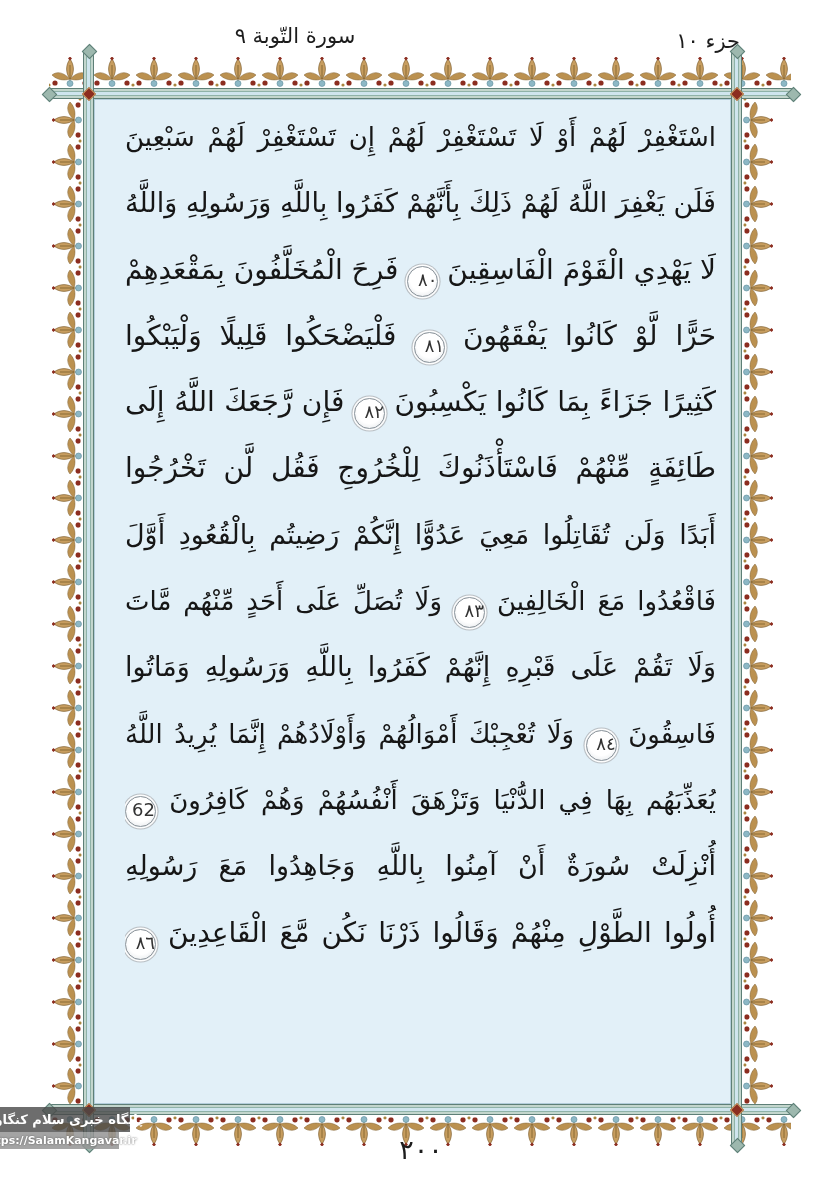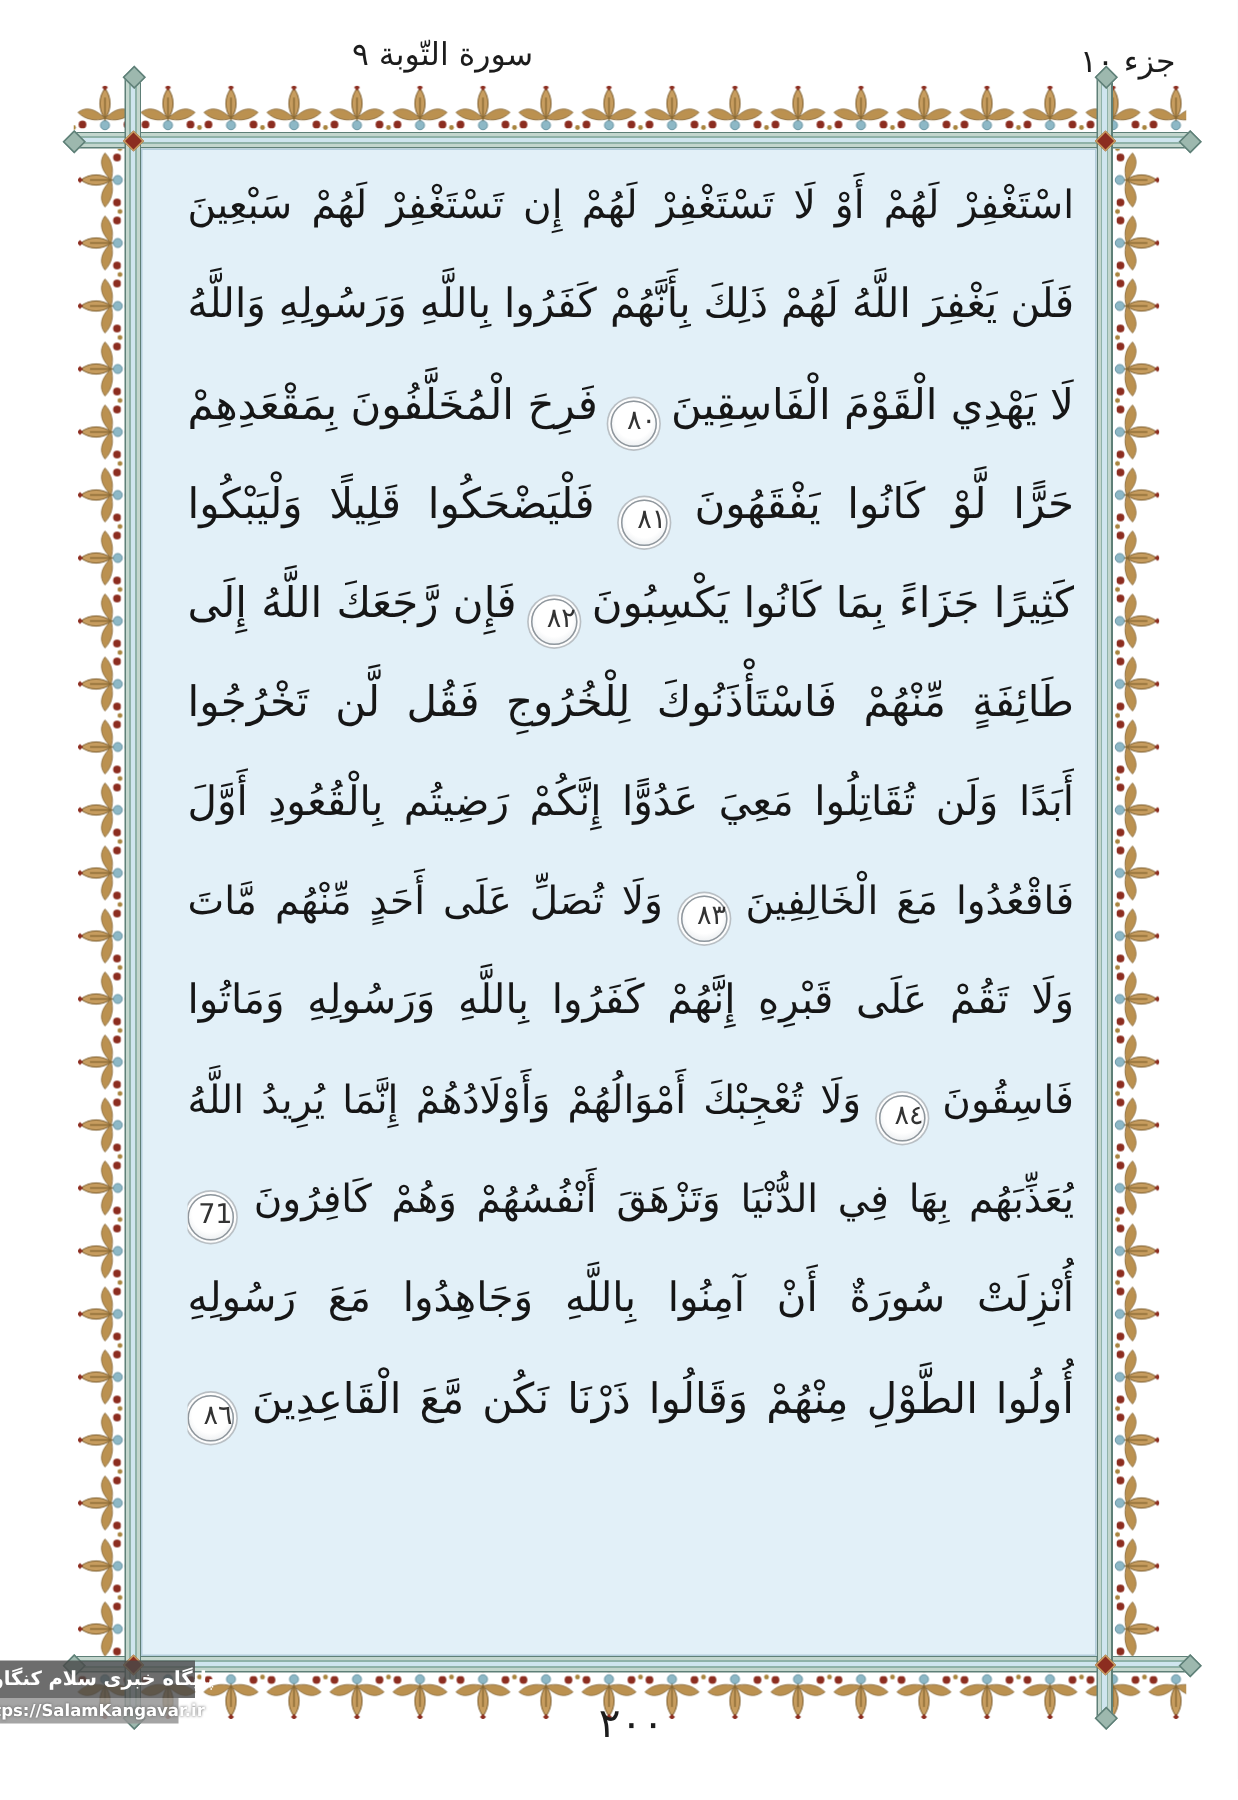--- a/index.html
+++ b/index.html
@@ -1,21 +1,21 @@
 <!DOCTYPE html>
 <html lang="ar"><head>
 <meta charset="utf-8">
 <style>
   html,body{margin:0;padding:0;background:#fff;}
   .page{position:relative;width:825px;height:1200px;background:#ffffff;overflow:hidden;
         font-family:"DejaVu Sans",sans-serif;text-decoration:underline;}
   
   .hdr{position:absolute;color:#1c1c1c;font-size:21px;white-space:nowrap;}
   .hdr-surah{top:24px;left:228px;width:134px;text-align:center;}
-  .hdr-juz{top:29px;left:676px;width:64px;text-align:left;margin-left:44px;}
+  .hdr-juz{top:29px;left:676px;width:64px;text-align:right;}
   
   .band-h{position:absolute;left:48px;width:745px;height:11px;
     background:linear-gradient(to bottom,#5e7f77 0 1px,#c3d6cd 1px 3px,#8fb2a8 3px 4px,
       #cfe5ee 4px 7px,#8fb2a8 7px 8px,#c3d6cd 8px 10px,#5e7f77 10px 11px);}
   .band-top{top:88px;} .band-bottom{top:1104px;}
   .band-v{position:absolute;top:50px;width:11px;height:1095px;
     background:linear-gradient(to right,#5e7f77 0 1px,#c3d6cd 1px 3px,#8fb2a8 3px 4px,
       #cfe5ee 4px 7px,#8fb2a8 7px 8px,#c3d6cd 8px 10px,#5e7f77 10px 11px);}
   .band-left{left:83px;} .band-right{left:731px;}
   .diamond{position:absolute;width:9px;height:9px;background:#9db8ae;border:1px solid #5e7f77;
@@ -122,21 +122,21 @@
       <div class="qline" style="font-size: 26px;"><span>اسْتَغْفِرْ لَهُمْ أَوْ لَا تَسْتَغْفِرْ لَهُمْ إِن تَسْتَغْفِرْ لَهُمْ سَبْعِينَ مَرَّةً</span></div>
       <div class="qline" style="font-size: 27px;"><span>فَلَن يَغْفِرَ اللَّهُ لَهُمْ ذَلِكَ بِأَنَّهُمْ كَفَرُوا بِاللَّهِ وَرَسُولِهِ وَاللَّهُ</span></div>
       <div class="qline"><span>لَا يَهْدِي الْقَوْمَ الْفَاسِقِينَ</span> <span class="ayah">٨٠</span> <span>فَرِحَ الْمُخَلَّفُونَ بِمَقْعَدِهِمْ</span></div>
       <div class="qline"><span>حَرًّا لَّوْ كَانُوا يَفْقَهُونَ</span> <span class="ayah">٨١</span> <span>فَلْيَضْحَكُوا قَلِيلًا وَلْيَبْكُوا</span></div>
       <div class="qline"><span>كَثِيرًا جَزَاءً بِمَا كَانُوا يَكْسِبُونَ</span> <span class="ayah">٨٢</span> <span>فَإِن رَّجَعَكَ اللَّهُ إِلَى</span></div>
       <div class="qline"><span>طَائِفَةٍ مِّنْهُمْ فَاسْتَأْذَنُوكَ لِلْخُرُوجِ فَقُل لَّن تَخْرُجُوا مَعِيَ</span></div>
       <div class="qline" style="font-size: 27px;"><span>أَبَدًا وَلَن تُقَاتِلُوا مَعِيَ عَدُوًّا إِنَّكُمْ رَضِيتُم بِالْقُعُودِ أَوَّلَ مَرَّةٍ</span></div>
       <div class="qline" style="font-size: 26px;"><span>فَاقْعُدُوا مَعَ الْخَالِفِينَ</span> <span class="ayah">٨٣</span> <span>وَلَا تُصَلِّ عَلَى أَحَدٍ مِّنْهُم مَّاتَ أَبَدًا</span></div>
       <div class="qline" style="font-size: 27px;"><span>وَلَا تَقُمْ عَلَى قَبْرِهِ إِنَّهُمْ كَفَرُوا بِاللَّهِ وَرَسُولِهِ وَمَاتُوا وَهُمْ</span></div>
       <div class="qline" style="font-size: 26px;"><span>فَاسِقُونَ</span> <span class="ayah">٨٤</span> <span>وَلَا تُعْجِبْكَ أَمْوَالُهُمْ وَأَوْلَادُهُمْ إِنَّمَا يُرِيدُ اللَّهُ أَن</span></div>
-      <div class="qline" style="font-size: 26px;"><span>يُعَذِّبَهُم بِهَا فِي الدُّنْيَا وَتَزْهَقَ أَنْفُسُهُمْ وَهُمْ كَافِرُونَ</span> <span class="ayah">71</span> <span>وَإِذَا</span></div>
+      <div class="qline" style="font-size: 26px;"><span>يُعَذِّبَهُم بِهَا فِي الدُّنْيَا وَتَزْهَقَ أَنْفُسُهُمْ وَهُمْ كَافِرُونَ</span> <span class="ayah">62</span> <span>وَإِذَا</span></div>
       <div class="qline" style="font-size: 27px;"><span>أُنْزِلَتْ سُورَةٌ أَنْ آمِنُوا بِاللَّهِ وَجَاهِدُوا مَعَ رَسُولِهِ اسْتَأْذَنَكَ</span></div>
       <div class="qline"><span>أُولُوا الطَّوْلِ مِنْهُمْ وَقَالُوا ذَرْنَا نَكُن مَّعَ الْقَاعِدِينَ</span> <span class="ayah">٨٦</span></div>
     </div>
 
   <div class="pagenum">٢٠٠</div>
 
   <div class="wm1" dir="rtl">پایگاه خبری سلام کنگاور</div>
   <div class="wm2">https://SalamKangavar.ir</div>
 
 </div>

